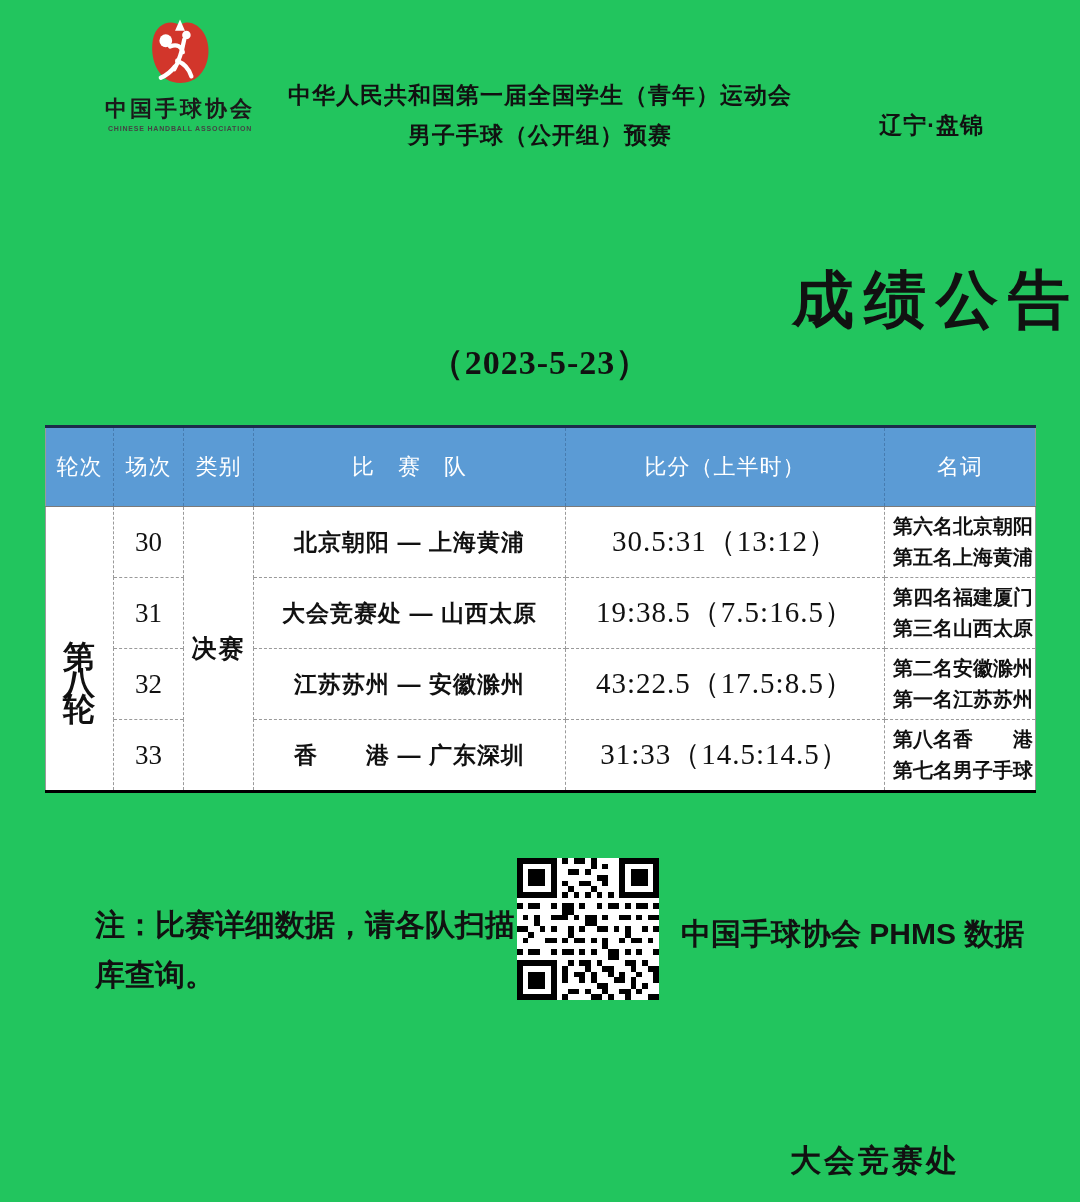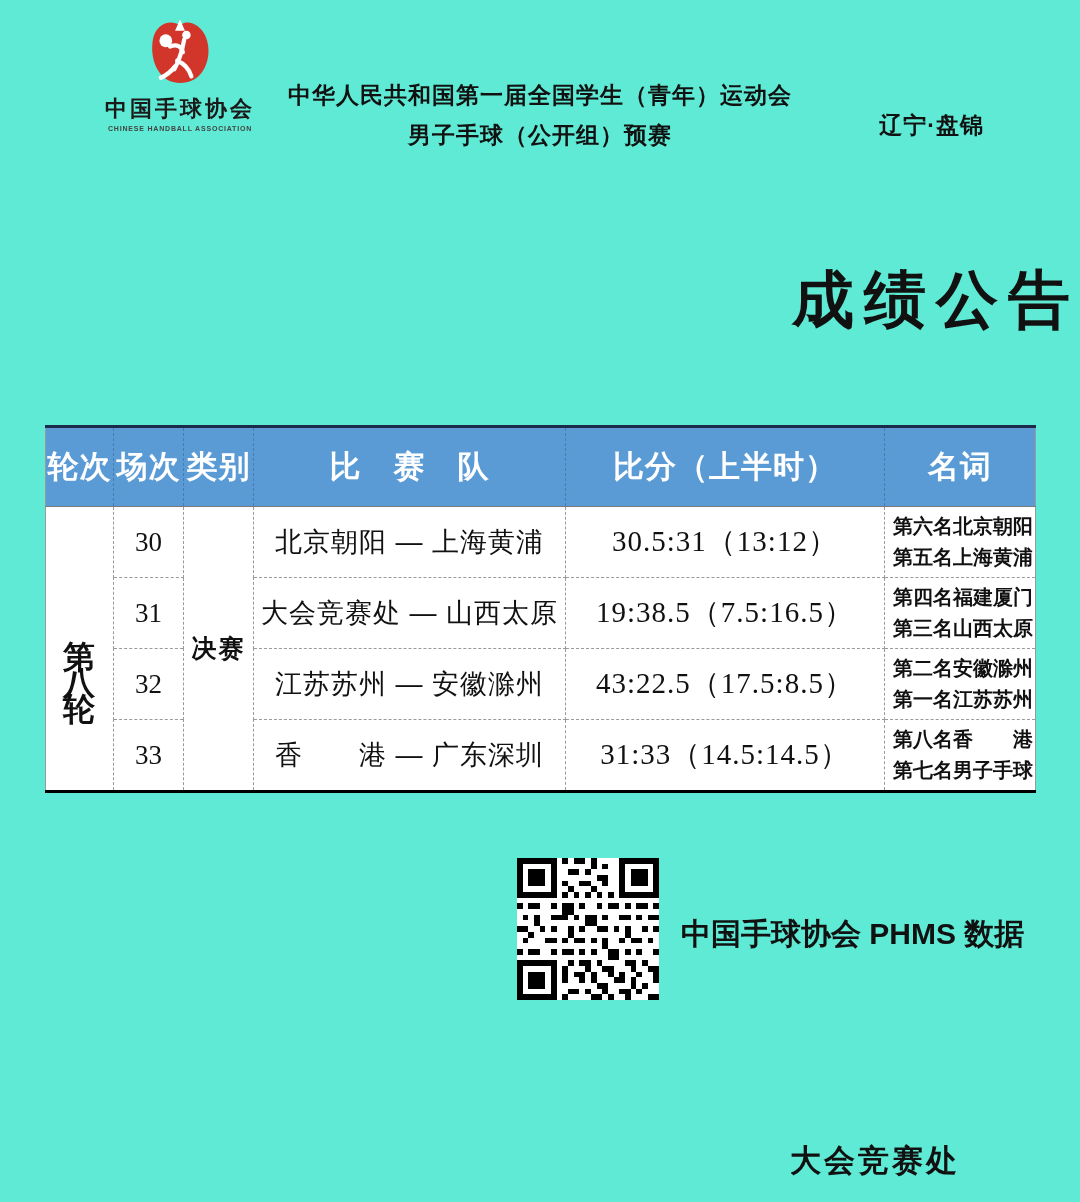--- a/index.html
+++ b/index.html
@@ -3,21 +3,21 @@
 <meta charset="utf-8">
 <style>
   * { margin: 0; padding: 0; box-sizing: border-box; }
   html, body { background: #ffffff; }
   body { font-family: "Liberation Sans", sans-serif; color: #111; }
   .page {
     position: relative;
     width: 1080px;
     height: 1202px;
     margin: 0 auto;
-    background: #5eead4;
+    background: #22c55e;
     overflow: hidden;
   }
 
   
   .logo { position: absolute; left: 70px; top: 18px; width: 220px; text-align: center; }
   .logo-mark { display: block; margin: 0 auto; }
   .logo-cn { font-size: 22px; font-weight: 700; letter-spacing: 3px; color: #1a1a1a; margin-top: 2px; }
   .logo-en { font-size: 7px; font-weight: 700; letter-spacing: 0.8px; color: #444; margin-top: 1px; }
 
   
@@ -32,39 +32,39 @@
   .doc-date  { position: absolute; left: 0; right: 0; top: 340px; text-align: center;
                font-family: "Liberation Serif", serif; font-size: 34px; font-weight: 700; letter-spacing: 1px; }
 
   
   .results-wrap { position: absolute; left: 45px; top: 425px; width: 990px; }
   table.results { width: 990px; border-collapse: collapse; table-layout: fixed;
                   border-top: 3px solid #1c2b4a; border-bottom: 3px solid #000;
                   border-left: 1px solid #9a9a9a; border-right: 1px solid #9a9a9a; }
   table.results th {
     background: #5b9bd5; color: #ffffff; height: 80px;
-    font-size: 31px; font-weight: 700; letter-spacing: 1px;
+    font-size: 22px; font-weight: 400; letter-spacing: 1px;
     border-right: 1px dashed #477cb0; border-bottom: 1px solid #7a7a7a;
   }
   table.results th:last-child { border-right: none; }
   table.results td {
     border: 1px dashed #9a9a9a; text-align: center; vertical-align: middle;
     background: #fff; height: 70px;
   }
   .col-round { width: 68px; } .col-match { width: 70px; } .col-cat { width: 70px; }
   .col-teams { width: 312px; } .col-score { width: 319px; } .col-rank { width: 151px; }
 
   .round-cell div {
     writing-mode: vertical-rl; text-orientation: upright;
     font-family: "Liberation Serif", serif; font-size: 32px; font-weight: 600;
     letter-spacing: 26px; margin: 0 auto; padding-top: 10px;
   }
   .match-no { font-family: "Liberation Serif", serif; font-size: 27px; }
   .cat-cell { font-size: 25px; font-weight: 600; letter-spacing: 2px; }
-  .teams-cell { font-size: 27px; font-weight: 400; letter-spacing: 1px; }
+  .teams-cell { font-size: 23px; font-weight: 700; letter-spacing: 1px; }
   .score-cell { font-family: "Liberation Serif", serif; font-size: 29px; font-weight: 500; letter-spacing: 1px; }
   .rank-cell { padding: 4px 8px; }
   .rank-line { display: flex; justify-content: space-between; align-items: center;
                font-size: 20px; font-weight: 600; line-height: 31px; white-space: nowrap; }
 
   
   .note { position: absolute; left: 0; top: 852px; width: 1080px; height: 160px; }
   .note-left { position: absolute; left: 95px; top: 48px; width: 430px;
                font-size: 30px; font-weight: 600; line-height: 50px; }
   .qr { position: absolute; left: 517px; top: 6px; width: 142px; height: 142px; }
@@ -96,20 +96,21 @@
     <div class="logo-en">CHINESE HANDBALL ASSOCIATION</div>
   </div>
 
   <div class="header-center">
     <div class="h-line1">中华人民共和国第一届全国学生（青年）运动会</div>
     <div class="h-line2">男子手球（公开组）预赛</div>
   </div>
   <div class="header-loc">辽宁·盘锦</div>
 
   <div class="doc-title">成绩公告</div>
+  <div class="doc-date">（2023-5-23）</div>
 
   <div class="results-wrap">
     <table class="results">
       <colgroup>
         <col class="col-round">
           <col class="col-match">
           <col class="col-cat">
         <col class="col-teams">
           <col class="col-score">
           <col class="col-rank">
@@ -187,20 +188,24 @@
               <span>第七名</span>
               <span>男子手球</span>
             </div>
           </td>
         </tr>
       </tbody>
     </table>
   </div>
 
   <div class="note">
+    <div class="note-left">
+      <div>注：比赛详细数据，请各队扫描</div>
+      <div>库查询。</div>
+    </div>
     <svg class="qr" viewBox="0 0 25 25" shape-rendering="crispEdges" aria-hidden="true">
       <rect x="0" y="0" width="25" height="25" fill="#ffffff"></rect>
       <g fill="#000000">
         <rect x="0" y="0" width="7" height="7"></rect>
           <rect x="18" y="0" width="7" height="7"></rect>
           <rect x="0" y="18" width="7" height="7"></rect>
       </g>
       <g fill="#ffffff">
         <rect x="1" y="1" width="5" height="5"></rect>
           <rect x="19" y="1" width="5" height="5"></rect>

